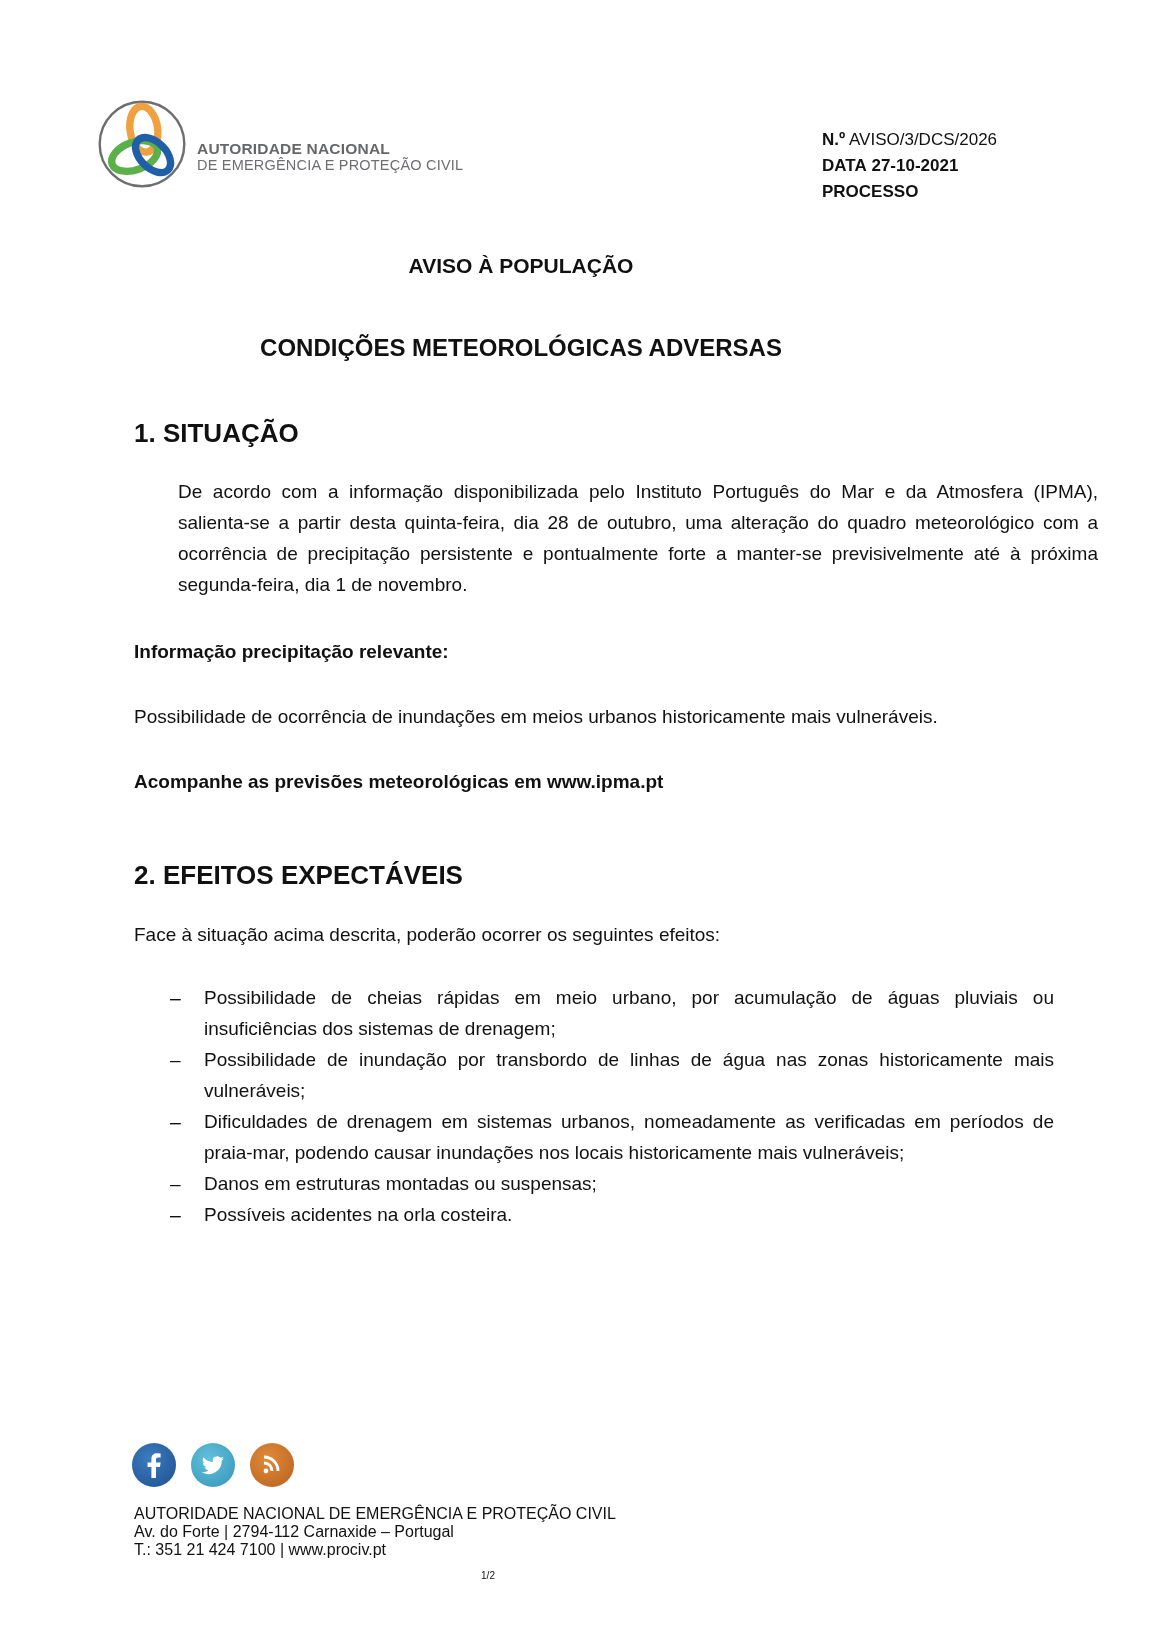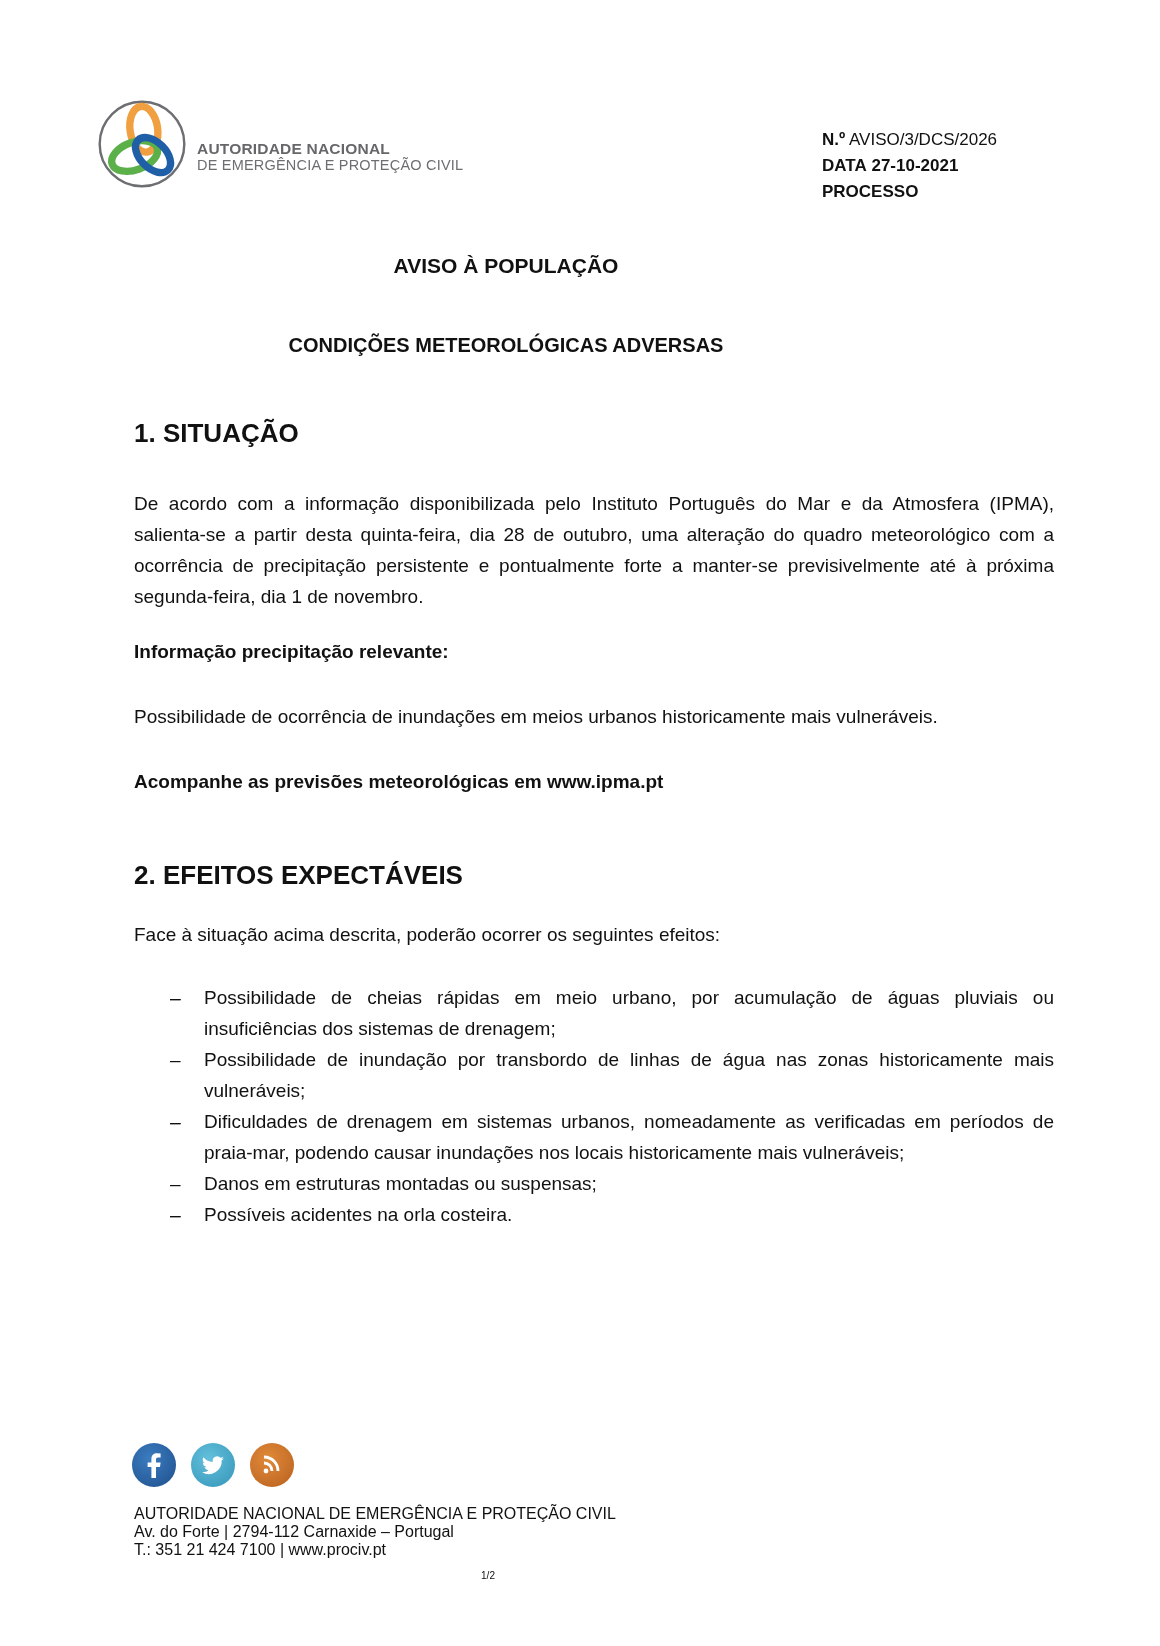--- a/index.html
+++ b/index.html
@@ -12,23 +12,23 @@
   
   #logo { left: 96px; top: 98px; width: 92px; height: 92px; }
   .logo-text { left: 197px; top: 140px; font-size: 15px; line-height: 17px; color: #6d6e71; letter-spacing: 0.2px; }
   .logo-text .l1 { font-weight: bold; font-size: 15.5px; color: #666769; }
   .logo-text .l2 { font-size: 14.5px; }
 
   
   .doc-meta { left: 822px; top: 127px; font-size: 17px; line-height: 26px; }
   .doc-meta b { font-weight: bold; margin-top: 32px; }
 
-  .title { left: 0; width: 1012px; text-align: center; font-weight: bold; }
+  .title { left: 15px; width: 1012px; text-align: center; font-weight: bold; }
   .title-main { top: 254px; font-size: 21px; }
-  .title-sub { top: 334px; font-size: 20px; }
+  .title-sub { top: 334px; font-size: 24px; }
 
   .content { left: 134px; width: 920px; }
   .h1 { font-size: 26px; font-weight: bold; }
   .para { font-size: 19px; line-height: 31px; text-align: justify; text-align-last: left; }
   .bold { font-weight: bold; }
 
   .list { left: 160px; width: 894px; font-size: 19px; line-height: 31px; margin: 0; padding: 0; list-style: none; }
   .list li { position: relative; padding-left: 44px; text-align: justify; text-align-last: left; }
   .list li .dash { position: absolute; left: 10px; top: 0; }
 
@@ -55,21 +55,21 @@
 <div class="abs doc-meta">
   <div><b>N.º</b> <span>AVISO/3/DCS/2026</span></div>
   <div><b>DATA</b> <b>27-10-2021</b></div>
   <div><b>PROCESSO</b></div>
 </div>
 
 <div class="abs title title-main">AVISO À POPULAÇÃO</div>
 <div class="abs title title-sub">CONDIÇÕES METEOROLÓGICAS ADVERSAS</div>
 
 <div class="abs content h1" style="top:418px;">1. SITUAÇÃO</div>
-<div class="abs content para" style="top:488px;">De acordo com a informação disponibilizada pelo Instituto Português do Mar e da Atmosfera (IPMA), salienta-se a partir desta quinta-feira, dia 28 de outubro, uma alteração do quadro meteorológico com a ocorrência de precipitação persistente e pontualmente forte a manter-se previsivelmente até à próxima segunda-feira, dia 1 de novembro.</div>
+<div class="abs content para" style="top:476px;margin-left:44px;">De acordo com a informação disponibilizada pelo Instituto Português do Mar e da Atmosfera (IPMA), salienta-se a partir desta quinta-feira, dia 28 de outubro, uma alteração do quadro meteorológico com a ocorrência de precipitação persistente e pontualmente forte a manter-se previsivelmente até à próxima segunda-feira, dia 1 de novembro.</div>
 <div class="abs content para bold" style="top:636px;">Informação precipitação relevante:</div>
 <div class="abs content para" style="top:701px;">Possibilidade de ocorrência de inundações em meios urbanos historicamente mais vulneráveis.</div>
 <div class="abs content para bold" style="top:766px;">Acompanhe as previsões meteorológicas em www.ipma.pt</div>
 
 <div class="abs content h1" style="top:860px;">2. EFEITOS EXPECTÁVEIS</div>
 <div class="abs content para" style="top:919px;">Face à situação acima descrita, poderão ocorrer os seguintes efeitos:</div>
 
 <ul class="abs list" style="top:982px;">
   <li><span class="dash">–</span></li>
   <li><span class="dash">–</span><span>Possibilidade de cheias rápidas em meio urbano, por acumulação de águas pluviais ou insuficiências dos sistemas de drenagem;</span></li>

